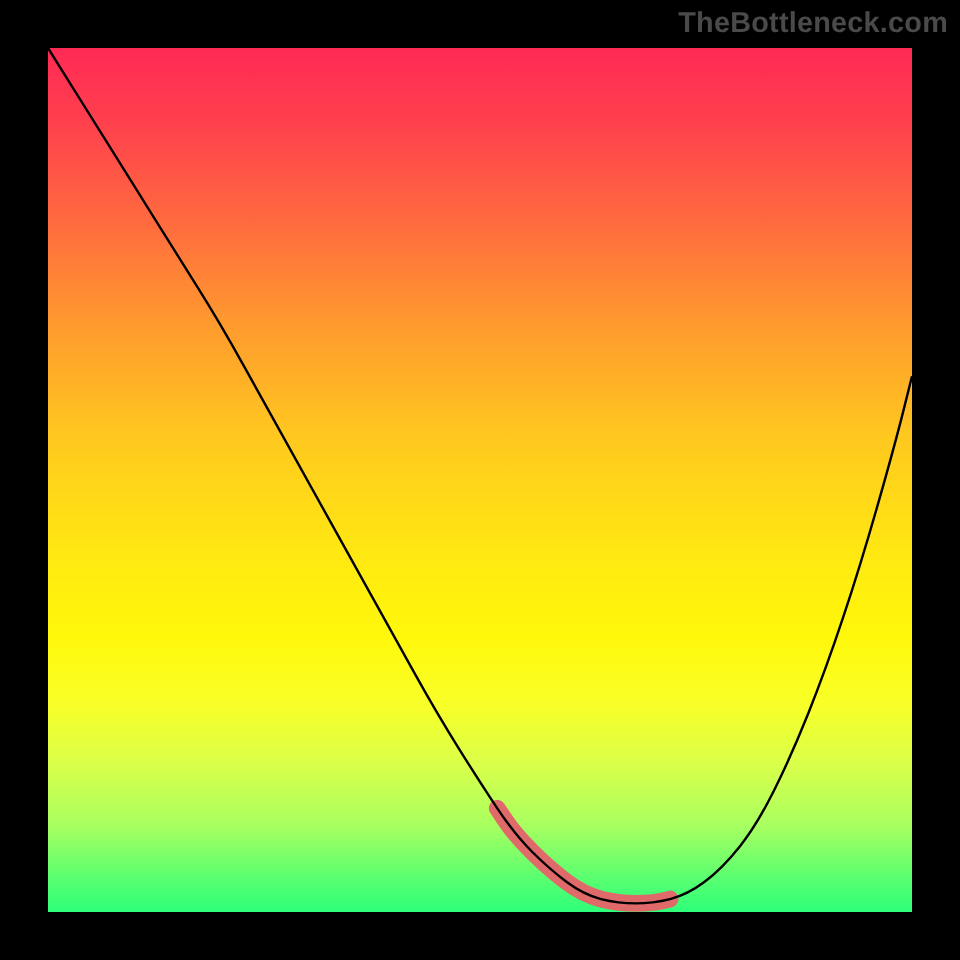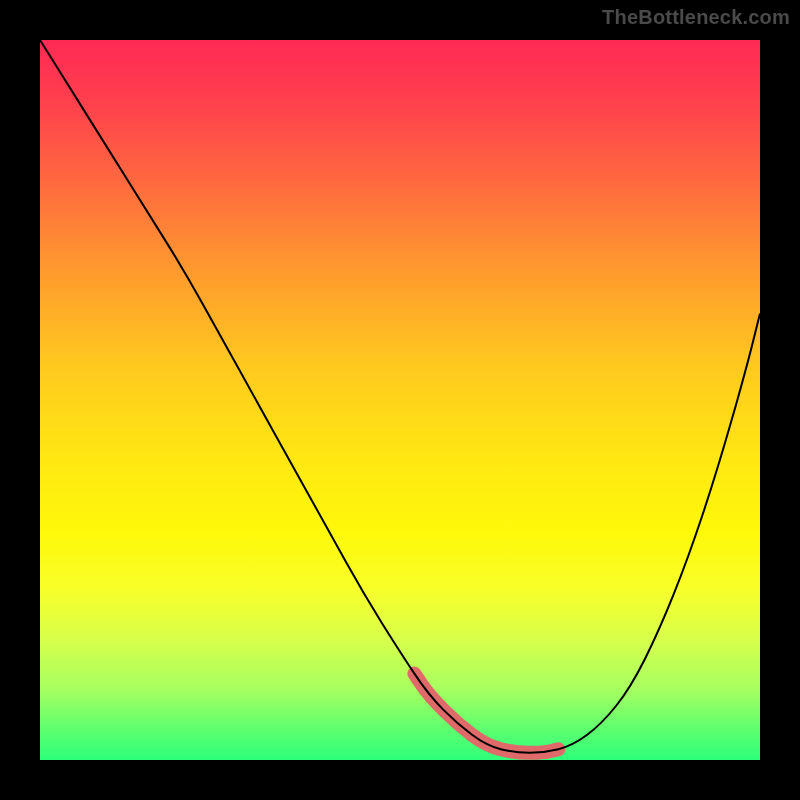--- a/index.html
+++ b/index.html
@@ -35,21 +35,21 @@
       #d9ff4a 83%,
       #a8ff60 90%,
       #5bff70 96%,
       #2dff7a 100%);
   }
   .watermark {
     position: absolute;
     top: 6px;
     right: 10px;
     color: #4a4a4a;
-    font-size: 20px;
+    font-size: 24px;
     font-weight: 600;
     letter-spacing: 0.2px;
     user-select: none;
   }
   svg.overlay {
     position: absolute;
     left: 40px;
     top: 40px;
     width: 720px;
     height: 720px;

